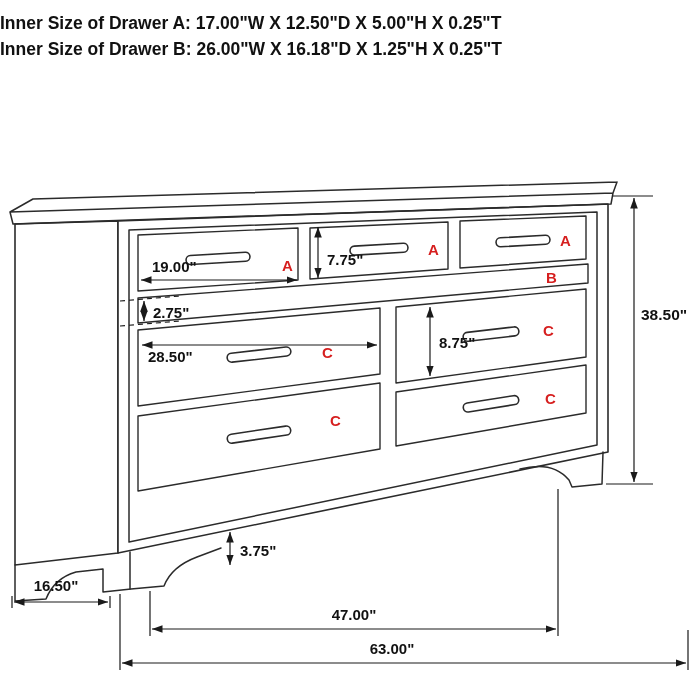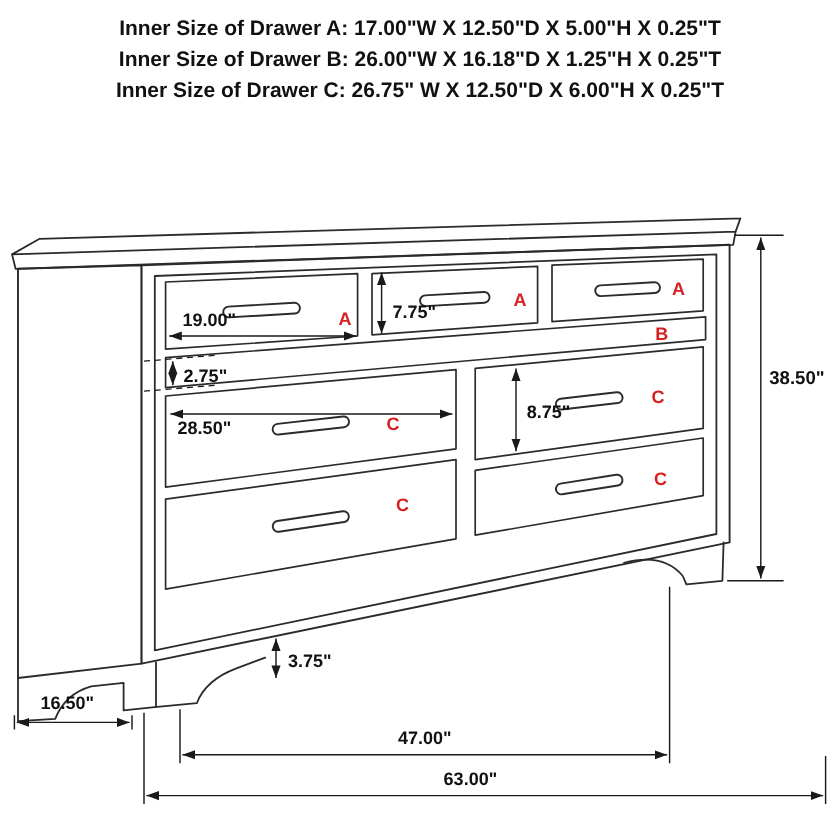--- a/index.html
+++ b/index.html
@@ -1,39 +1,38 @@
 <!DOCTYPE html>
 <html><head>
 <meta charset="utf-8">
 <style>
   html,body{margin:0;padding:0;background:#fff;}
   #stage{position:relative;width:700px;height:700px;background:#fff;overflow:hidden;
          font-family:"Liberation Sans",sans-serif;}
-  #spec-header{position:absolute;top:10px;left:0;width:700px;text-align:center;
+  #spec-header{position:absolute;top:10px;left:0;width:700px;text-align:left;
                font-weight:bold;font-size:17.5px;line-height:26px;color:#111;}
   #diagram-svg{position:absolute;top:0;left:0;}
   .ln{stroke:#2b2b2b;fill:none;stroke-width:1.5;stroke-linejoin:round;stroke-linecap:round;}
   .panel{fill:#ffffff;stroke:#2b2b2b;stroke-width:1.6;stroke-linejoin:round;}
   .drawer{fill:#ffffff;stroke:#2b2b2b;stroke-width:1.4;stroke-linejoin:round;}
   .handle{fill:#ffffff;stroke:#2b2b2b;stroke-width:1.6;}
   .dimline{stroke:#1a1a1a;stroke-width:1.2;fill:none;}
   .dash{stroke:#1a1a1a;stroke-width:1.1;fill:none;stroke-dasharray:5 4;}
   .dim{font-weight:bold;font-size:15px;fill:#111;font-family:"Liberation Sans",sans-serif;}
   .dimbig{font-weight:bold;font-size:15.5px;fill:#111;font-family:"Liberation Sans",sans-serif;}
   .red{font-weight:bold;font-size:15px;fill:#d61f1f;font-family:"Liberation Sans",sans-serif;}
 </style>
 </head>
 <body>
 
 <div id="stage">
 
   <div id="spec-header">
     <div>Inner Size of Drawer A: 17.00"W X 12.50"D X 5.00"H X 0.25"T</div>
     <div>Inner Size of Drawer B: 26.00"W X 16.18"D X 1.25"H X 0.25"T</div>
-    <div>Inner Size of Drawer C: 26.75" W X 12.50"D X 6.00"H X 0.25"T</div>
   </div>
 
   <svg id="diagram-svg" width="700" height="700" viewBox="0 0 700 700">
     <defs>
       <marker id="mE" markerWidth="12" markerHeight="10" refX="10.5" refY="5" orient="auto" markerUnits="userSpaceOnUse">
         <path d="M0,1.2 L10.5,5 L0,8.8 Z" fill="#1a1a1a"></path>
       </marker>
       <marker id="mS" markerWidth="12" markerHeight="10" refX="1.5" refY="5" orient="auto" markerUnits="userSpaceOnUse">
         <path d="M12,1.2 L1.5,5 L12,8.8 Z" fill="#1a1a1a"></path>
       </marker>

